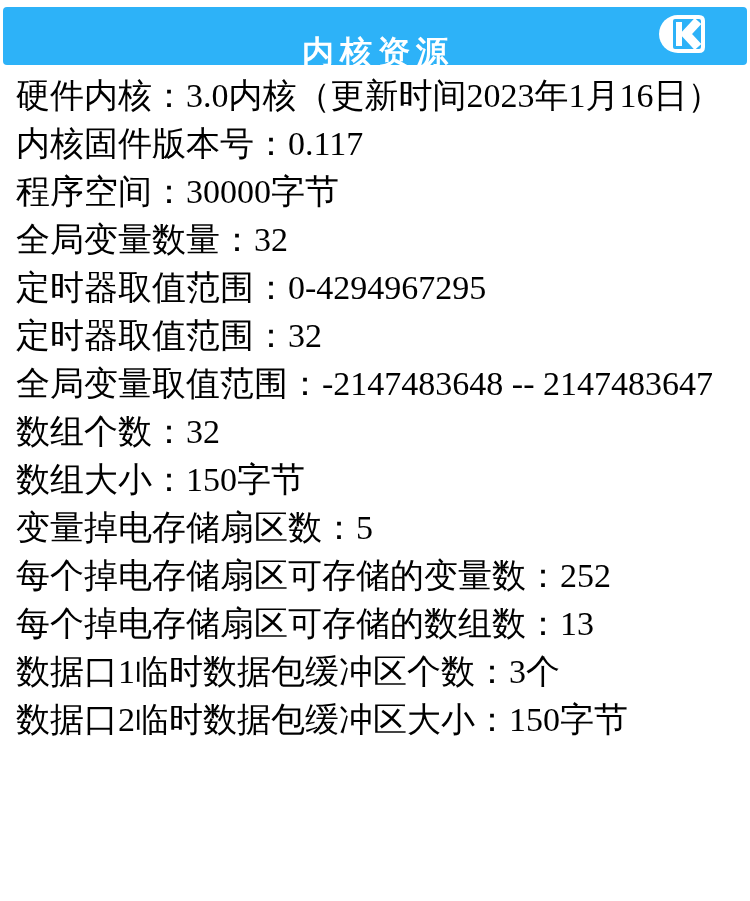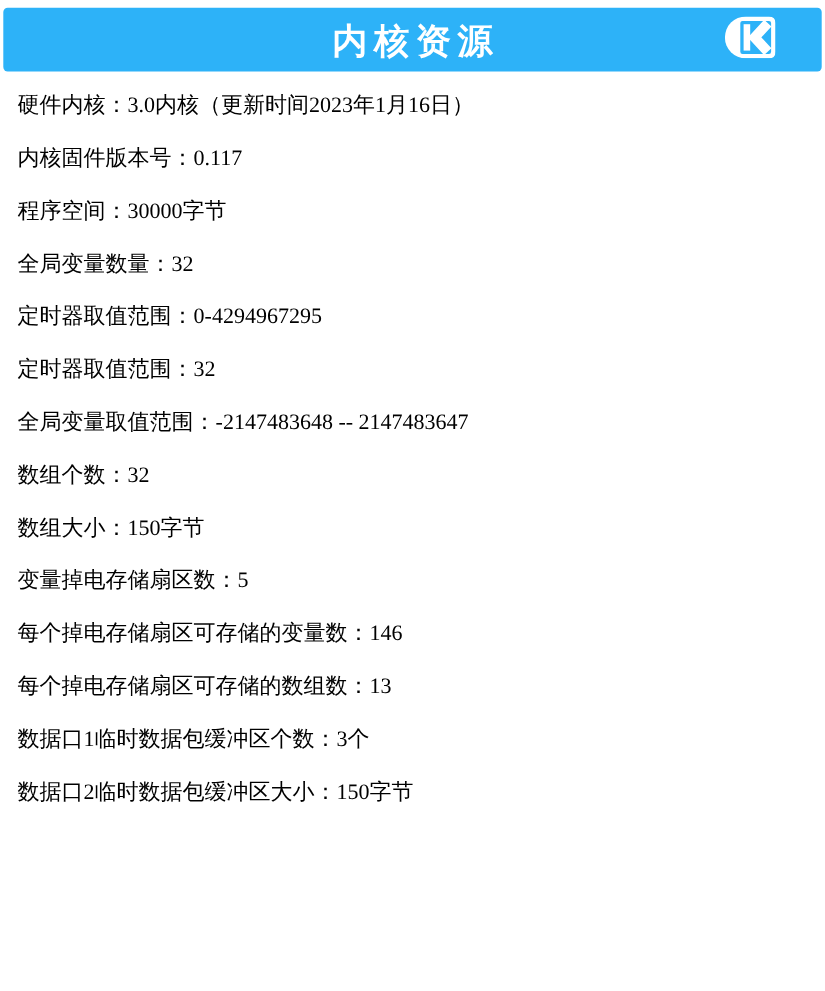--- a/index.html
+++ b/index.html
@@ -17,21 +17,21 @@
     right: 3px;
     top: 7px;
     height: 58px;
     background: #2db2f8;
     border-radius: 4px;
   }
   .header-title {
     position: absolute;
     left: 0;
     right: 0;
-    top: 1px;
+    top: 16px;
     height: 58px;
     line-height: 58px;
     text-align: center;
     color: #ffffff;
     font-size: 32px;
     font-weight: bold;
     letter-spacing: 6px;
     text-indent: 6px;
     white-space: nowrap;
   }
@@ -44,21 +44,21 @@
   }
   .rows {
     position: absolute;
     top: 72px;
     left: 16px;
     right: 6px;
   }
   .row {
     height: 48px;
     line-height: 48px;
-    font-size: 20px;
+    font-size: 34px;
     color: #000000;
     white-space: nowrap;
     overflow: hidden;
   }
   .row span { vertical-align: baseline; }
 </style>
 </head>
 <body>
 
 <div class="header-bar">
@@ -77,17 +77,17 @@
   <div class="row"><span>硬件内核</span><span>：</span><span>3.0内核（更新时间2023年1月16日）</span></div>
   <div class="row"><span>内核固件版本号</span><span>：</span><span>0.117</span></div>
   <div class="row"><span>程序空间</span><span>：</span><span>30000字节</span></div>
   <div class="row"><span>全局变量数量</span><span>：</span><span>32</span></div>
   <div class="row"><span>定时器取值范围</span><span>：</span><span>0-4294967295</span></div>
   <div class="row"><span>定时器取值范围</span><span>：</span><span>32</span></div>
   <div class="row"><span>全局变量取值范围</span><span>：</span><span>-2147483648 -- 2147483647</span></div>
   <div class="row"><span>数组个数</span><span>：</span><span>32</span></div>
   <div class="row"><span>数组大小</span><span>：</span><span>150字节</span></div>
   <div class="row"><span>变量掉电存储扇区数</span><span>：</span><span>5</span></div>
-  <div class="row"><span>每个掉电存储扇区可存储的变量数</span><span>：</span><span>146</span></div>
+  <div class="row"><span>每个掉电存储扇区可存储的变量数</span><span>：</span><span>252</span></div>
   <div class="row"><span>每个掉电存储扇区可存储的数组数</span><span>：</span><span>13</span></div>
   <div class="row"><span>数据口1临时数据包缓冲区个数</span><span>：</span><span>3个</span></div>
   <div class="row"><span>数据口2临时数据包缓冲区大小</span><span>：</span><span>150字节</span></div>
 </div>
 
 </body></html>

